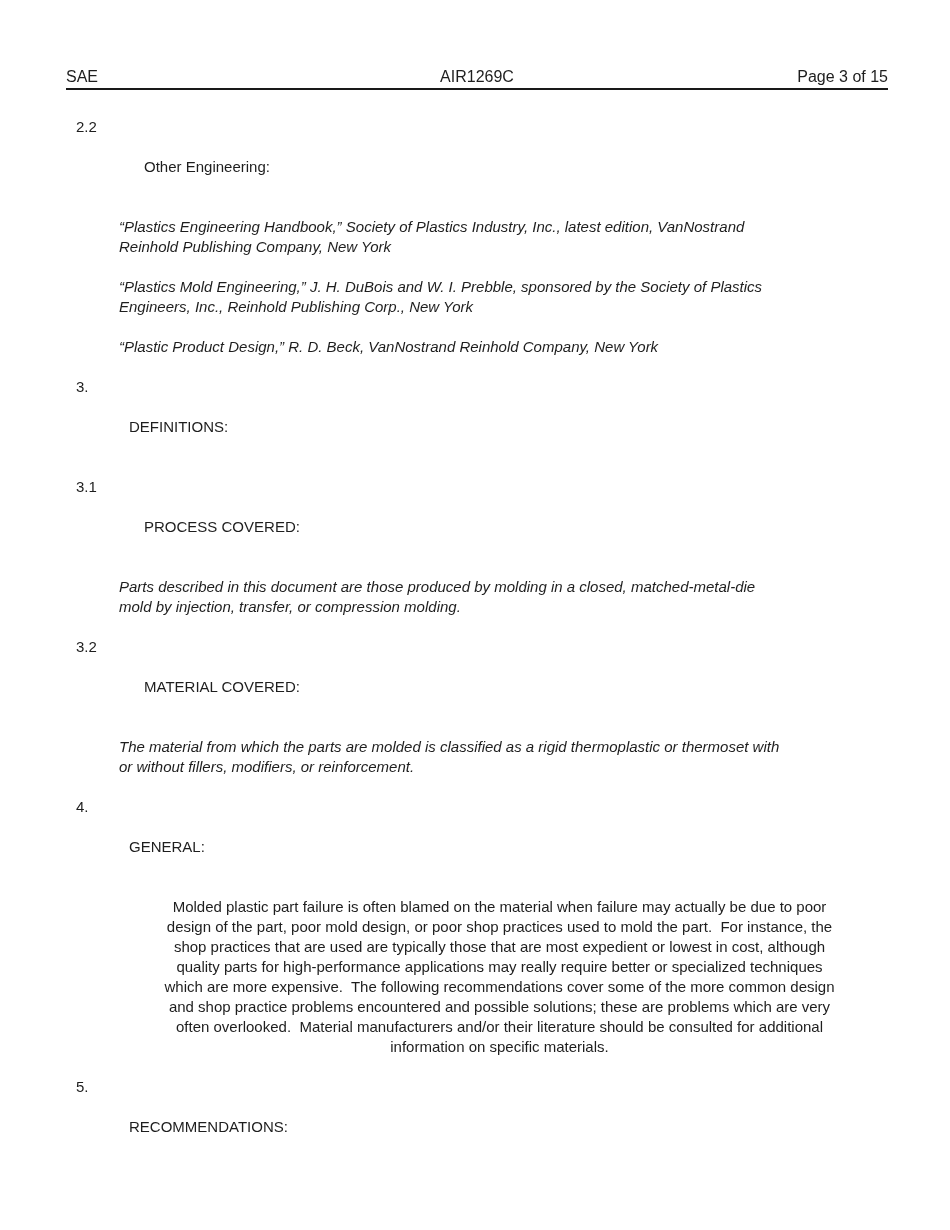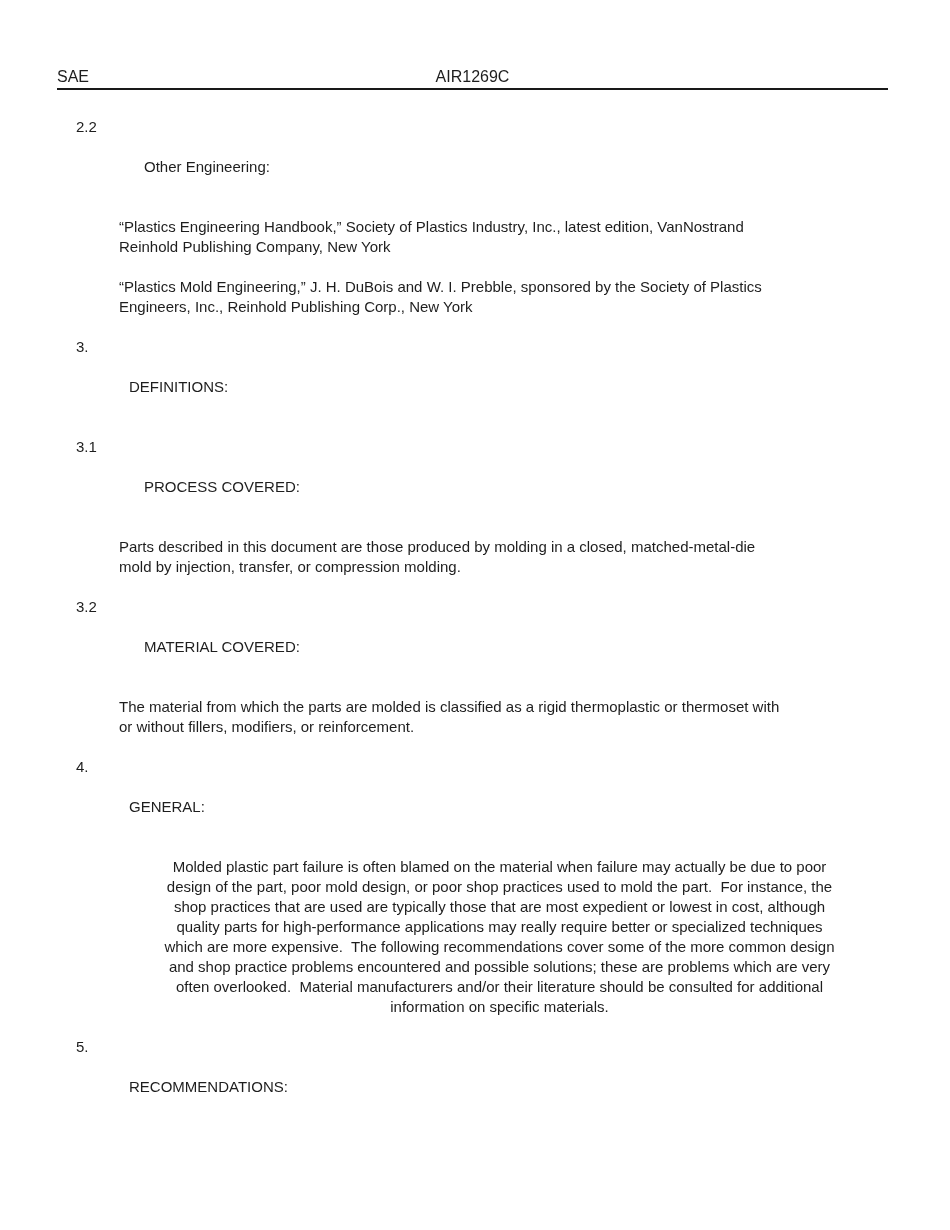--- a/index.html
+++ b/index.html
@@ -6,60 +6,62 @@
   html,body { margin:0; padding:0; background:#ffffff; }
   .page {
     position:relative;
     width:950px; height:1230px;
     background:#ffffff;
     font-family:"Liberation Sans", sans-serif;
     color:#1e1e1e;
     overflow:hidden;
   }
   .hdr {
-    position:absolute; top:68px; left:57px; right:62px;
+    position:absolute; top:68px; left:66px; right:62px;
     display:grid; grid-template-columns:1fr auto 1fr; align-items:end;
     border-bottom:2px solid #191919;
     padding-bottom:2px;
     font-size:16px; line-height:18px;
   }
   .hdr .c { text-align:right; }
   .hdr .r { text-align:right; }
   .content {
     position:absolute; top:117px; left:76px; right:56px;
     font-size:15px; line-height:20px;
   }
   .block { position:relative; margin:0 0 20px 0; white-space:pre; }
   .num   { position:absolute; left:0; top:0; }
   .lv1   { padding-left:28px; }  
   .lv2   { padding-left:43px; }  
   .ind1  { margin-left:29px;text-align:center; }   
-  .ind2  { margin-left:43px; }   
+  .ind2  { margin-left:43px;font-style:italic; }   
 </style>
 </head>
 <body>
 
 <div class="page">
 
   <div class="hdr">
     <span>SAE</span>
     <span class="c">AIR1269C</span>
+    <span class="r">Page 3 of 15</span>
   </div>
 
   <div class="content">
 
     <div class="block lv2">
       <span class="num">2.2</span>
       <span>Other Engineering:</span>
     </div>
 
     <div class="block ind2">“Plastics Engineering Handbook,” Society of Plastics Industry, Inc., latest edition, VanNostrand
 Reinhold Publishing Company, New York</div>
     <div class="block ind2">“Plastics Mold Engineering,” J. H. DuBois and W. I. Prebble, sponsored by the Society of Plastics
 Engineers, Inc., Reinhold Publishing Corp., New York</div>
+    <div class="block ind2">“Plastic Product Design,” R. D. Beck, VanNostrand Reinhold Company, New York</div>
 
     <div class="block lv1">
       <span class="num">3.</span>
       <span>DEFINITIONS:</span>
     </div>
 
     <div class="block lv2">
       <span class="num">3.1</span>
       <span>PROCESS COVERED:</span>
     </div>

